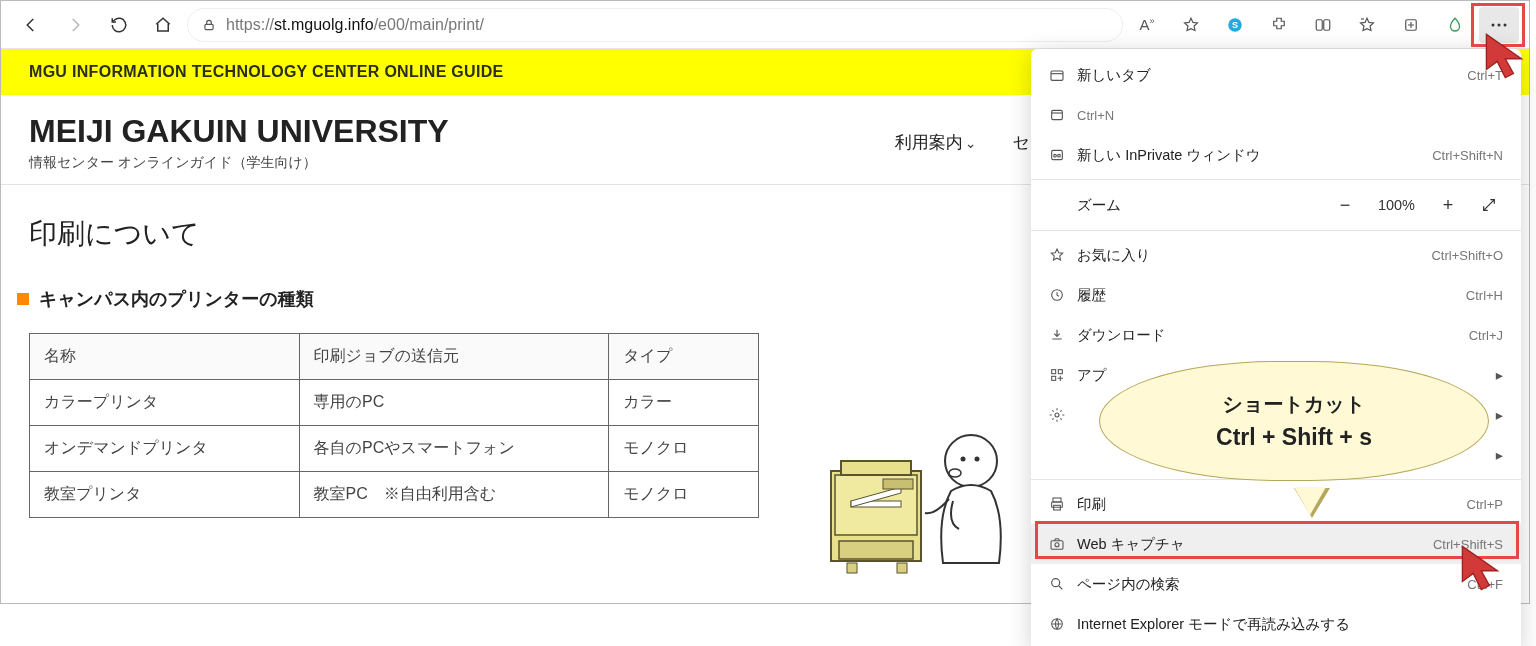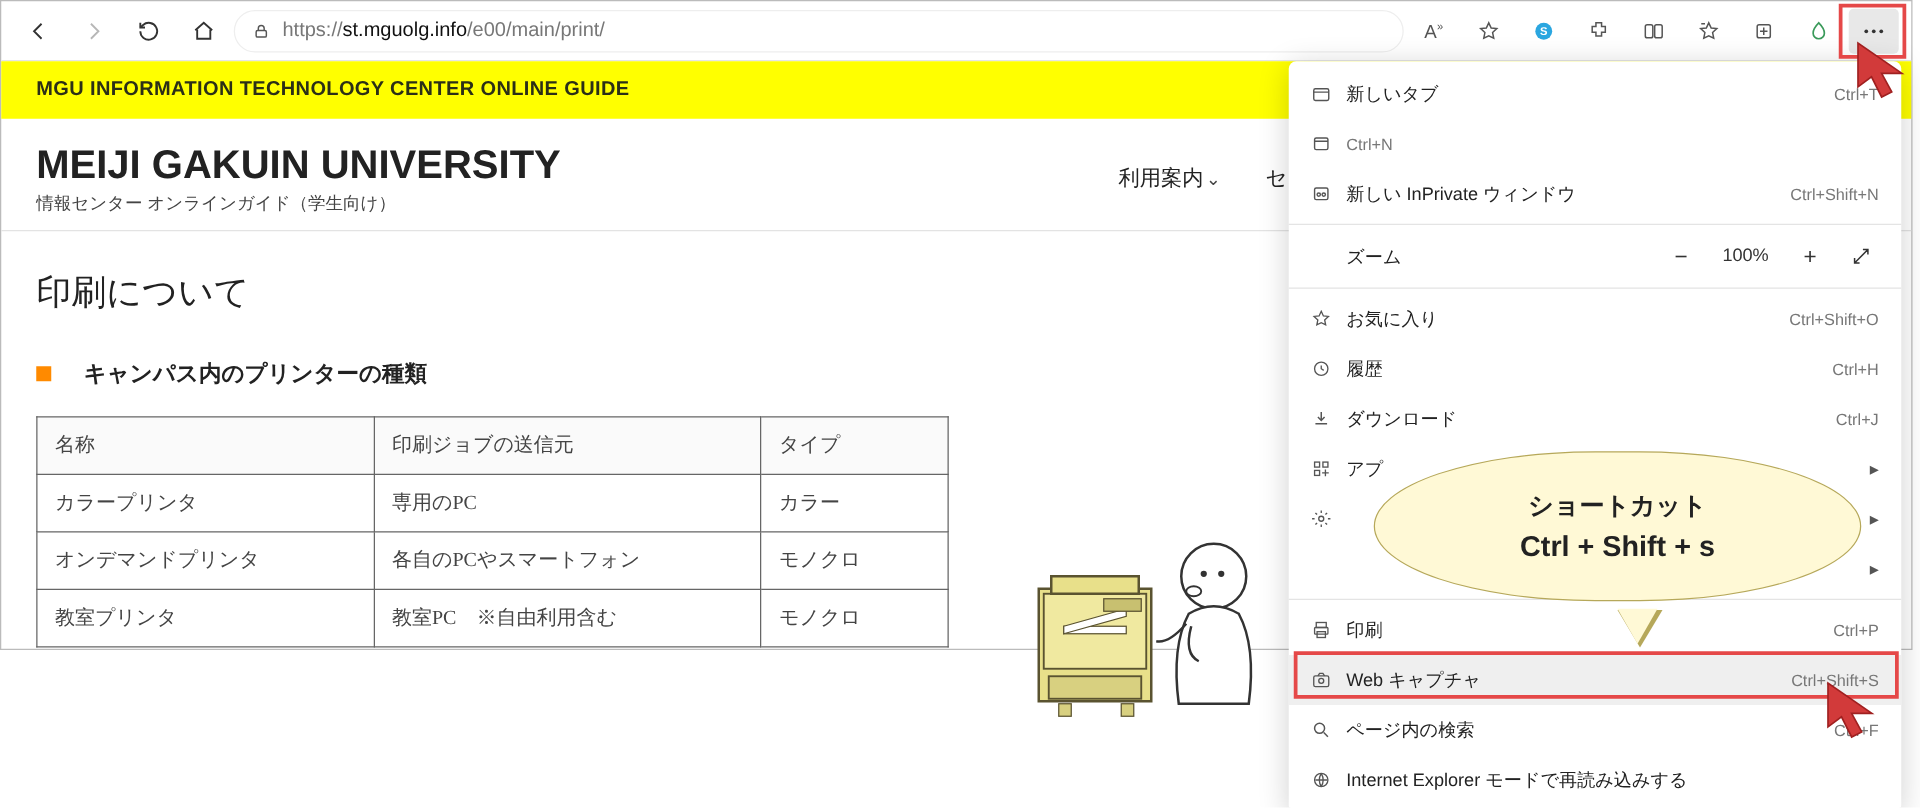--- a/index.html
+++ b/index.html
@@ -1,17 +1,17 @@
 <!DOCTYPE html>
 <html><head>
 <meta charset="utf-8">
 <style>
   * { box-sizing: border-box; }
   body { margin: 0; font-family: "Segoe UI", Meiryo, sans-serif; background: #fff; overflow: hidden; width: 1536px; height: 646px; position: relative; }
-  .frame { border: 1px solid #bbb; width: 1530px; height: 520px; position: relative; background: #fff; }
+  .frame { border: 1px solid #bbb; width: 1530px; height: 604px; position: relative; background: #fff; }
 
   
   .toolbar { height: 48px; display: flex; align-items: center; padding: 0 10px; gap: 4px; border-bottom: 1px solid #e5e5e5; }
   .tbtn { width: 40px; height: 36px; display: flex; align-items: center; justify-content: center; color: #444; cursor: pointer; border-radius: 4px; }
   .addr { flex: 1; display: flex; align-items: center; height: 34px; border-radius: 17px; background: #fff; padding: 0 14px; font-size: 16px; color: #333; border:1px solid #eee; }
   .addr .lock { margin-right: 10px; color: #555; }
   .addr .gray { color: #777; }
   .addr .black { color: #111; }
 
   
@@ -20,25 +20,25 @@
   
   .siteheader { display: flex; align-items: center; padding: 18px 28px 12px; gap: 18px; }
   .sitetitle { font-size: 32px; font-weight: 700; color: #222; }
   .sitesub { font-size: 14px; color: #444; margin-top: 4px; }
   .nav { display: flex; gap: 36px; font-size: 17px; color: #222; margin-left: auto; align-items: center; }
   .nav .caret::after { content: "⌄"; font-size: 14px; margin-left: 2px; color: #444; }
   .hr { height: 1px; background: #e3e3e3; }
 
   
   .pgtitle { font-size: 28px; color: #222; padding: 30px 28px 16px; }
-  .secrow { display: flex; align-items: center; gap: 26px; padding: 18px 28px 10px; text-align: center; }
+  .secrow { display: flex; align-items: center; gap: 10px; padding: 18px 16px 10px; text-align: center; }
   .secbullet { width: 12px; height: 12px; background: #ff8a00; }
   .sectitle { font-size: 18px; font-weight: 700; color: #222; }
 
-  .tablewrap { padding: 12px 28px; position: relative; font-family: Liberation Serif, serif; }
+  .tablewrap { padding: 12px 28px; position: relative; }
   table.ptable { border-collapse: collapse; width: 730px; }
   table.ptable th, table.ptable td { border: 1px solid #666; padding: 12px 14px; font-size: 16px; text-align: left; color: #444; }
   table.ptable th { background: #fafafa; font-weight: 500; }
   .lnk { color: #1a5fc7; }
 
   
   .cartoon { position: absolute; left: 820px; top: 400px; }
 
   
   .menu { position: absolute; right: 8px; top: 48px; width: 490px; background: #fff; box-shadow: 0 4px 24px rgba(0,0,0,.18); border-radius: 6px; font-size: 14.5px; color: #222; padding: 6px 0; z-index: 20; }

